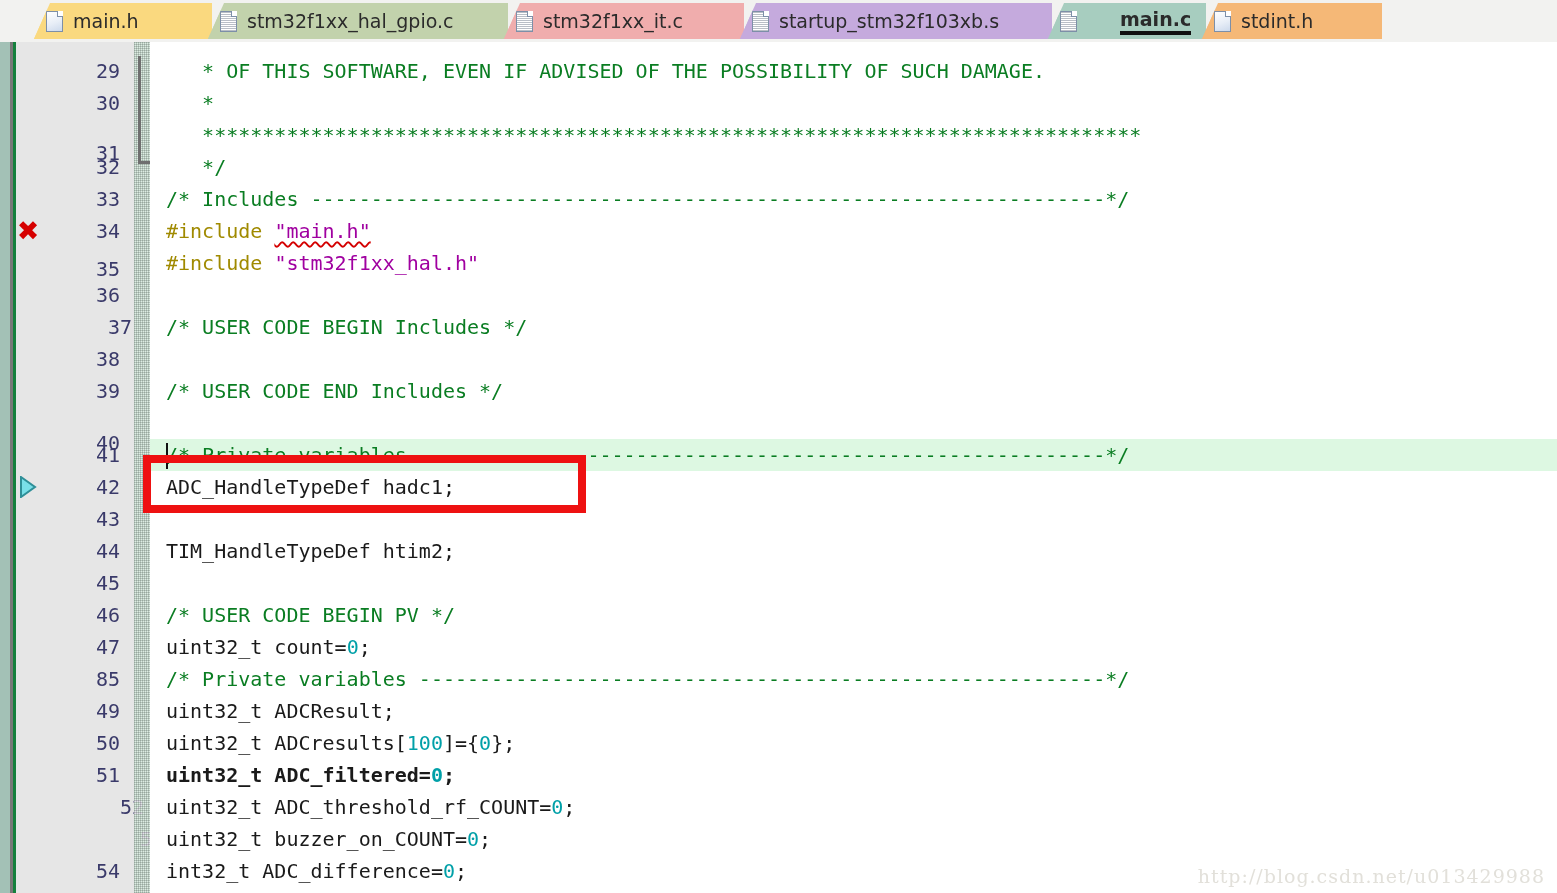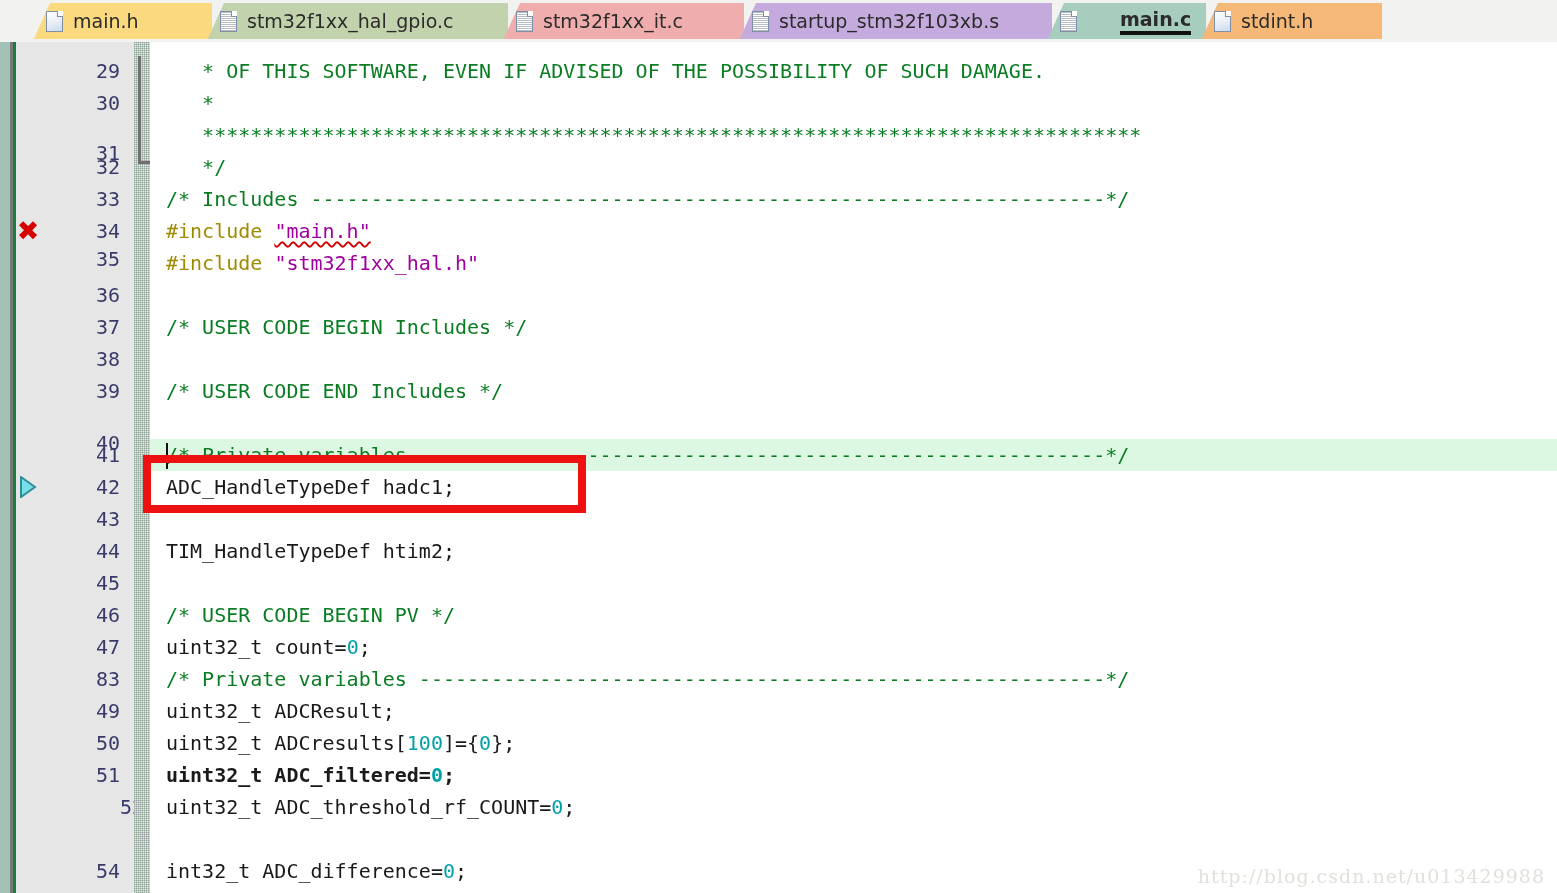--- a/index.html
+++ b/index.html
@@ -312,27 +312,27 @@
         <div class="row" style="top: 109px;">
           <div class="lineno">32</div>
         </div>
         <div class="row" style="top: 141px;">
           <div class="lineno">33</div>
         </div>
         <div class="row" style="top: 173px;">
           <div class="marker-x" style="left: -2px;">✖</div>
           <div class="lineno">34</div>
         </div>
-        <div class="row" style="top: 201px;">
+        <div class="row" style="top: 211px;">
           <div class="lineno">35</div>
         </div>
         <div class="row" style="top: 237px;">
           <div class="lineno">36</div>
         </div>
-        <div class="row" style="top: 269px;">
+        <div class="row" style="top: 269px; padding-left: 12px;">
           <div class="lineno">37</div>
         </div>
         <div class="row" style="top: 301px;">
           <div class="lineno">38</div>
         </div>
         <div class="row" style="top: 333px;">
           <div class="lineno">39</div>
         </div>
         <div class="row" style="top: 365px; margin-top: 20px;">
           <div class="lineno">40</div>
@@ -357,21 +357,21 @@
         <div class="row" style="top: 525px;">
           <div class="lineno">45</div>
         </div>
         <div class="row" style="top: 557px;">
           <div class="lineno">46</div>
         </div>
         <div class="row" style="top: 589px;">
           <div class="lineno">47</div>
         </div>
         <div class="row" style="top: 621px;">
-          <div class="lineno">83</div>
+          <div class="lineno">85</div>
         </div>
         <div class="row" style="top: 653px;">
           <div class="lineno">49</div>
         </div>
         <div class="row" style="top: 685px;">
           <div class="lineno">50</div>
         </div>
         <div class="row" style="top: 717px;">
           <div class="lineno">51</div>
         </div>
@@ -456,20 +456,23 @@
         </div>
         <div class="row" style="top: 685px;">
           <div class="codeline"><span>uint32_t ADCresults[</span><span class="num">100</span><span>]={</span><span class="num">0</span><span>};</span></div>
         </div>
         <div class="row" style="top: 717px; font-weight: bold;">
           <div class="codeline"><span>uint32_t ADC_filtered=</span><span class="num">0</span><span>;</span></div>
         </div>
         <div class="row" style="top: 749px;">
           <div class="codeline"><span>uint32_t ADC_threshold_rf_COUNT=</span><span class="num">0</span><span>;</span></div>
         </div>
+        <div class="row" style="top: 781px;">
+          <div class="codeline"><span>uint32_t buzzer_on_COUNT=</span><span class="num">0</span><span>;</span></div>
+        </div>
         <div class="row" style="top: 813px;">
           <div class="codeline"><span>int32_t ADC_difference=</span><span class="num">0</span><span>;</span></div>
         </div>
         <div style="position: absolute; left: 16px; top: 401px; width: 2px; height: 26px; background: rgb(17, 17, 17);"></div>
       </div>
 
     <div id="annot-rect"></div>
 
     <div id="watermark">http://blog.csdn.net/u013429988</div>
   </div>

